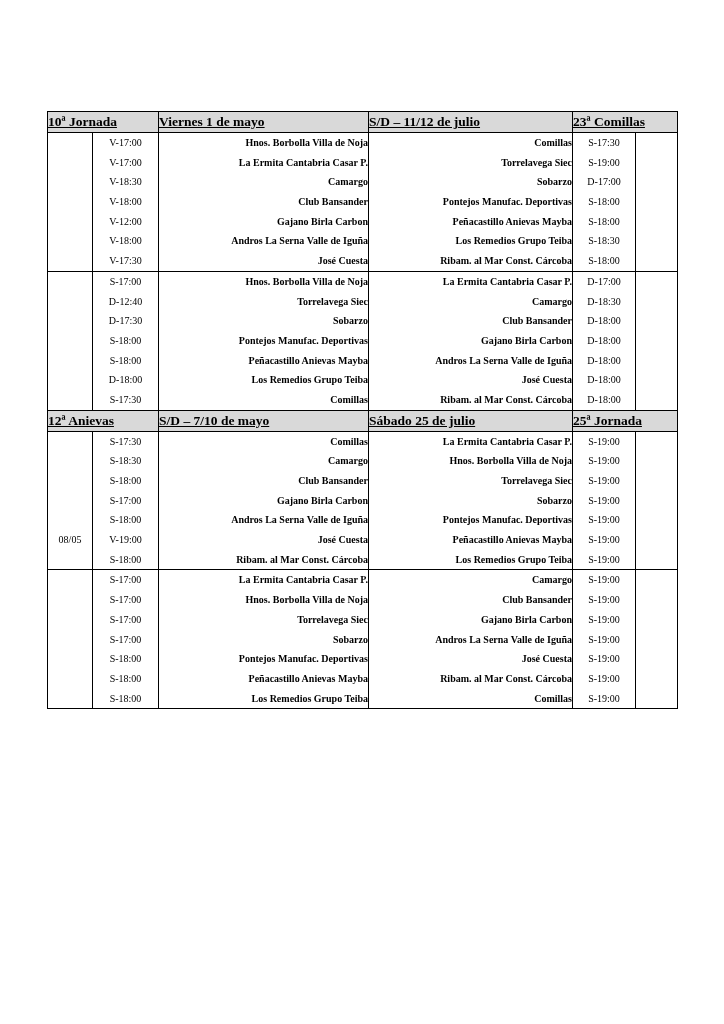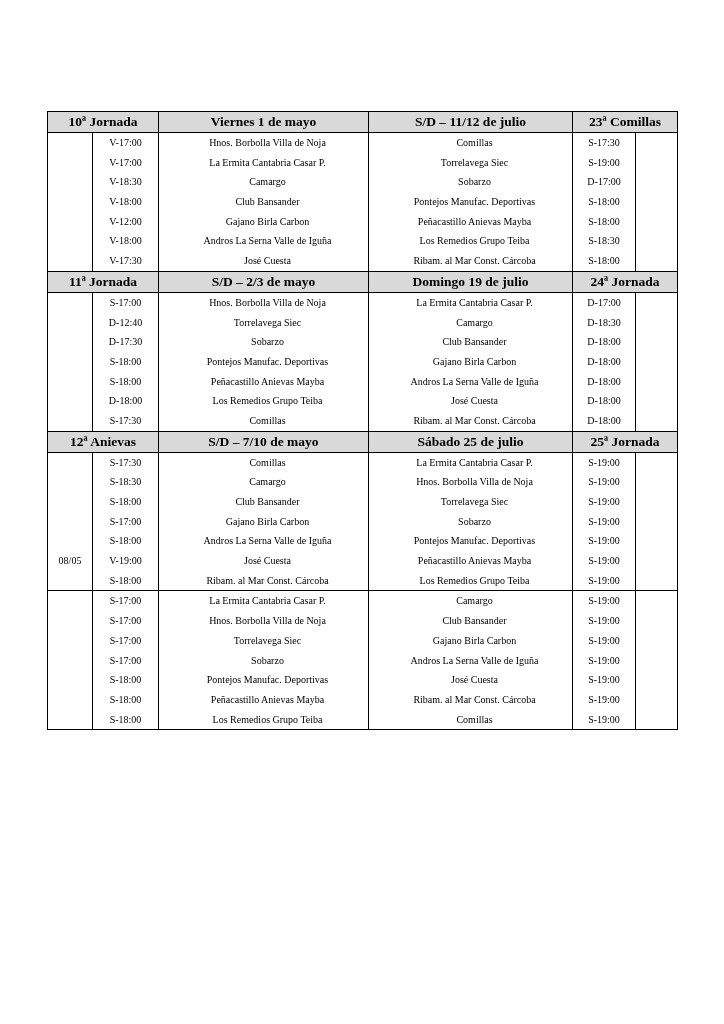--- a/index.html
+++ b/index.html
@@ -35,47 +35,49 @@
   table.schedule td {
     border: 1px solid #000000;
     padding: 0;
     vertical-align: top;
   }
   tr.section-header th {
     background: #d9d9d9;
     font-weight: bold;
     font-size: 13.5px;
     height: 20px;
-    text-align: center;
+    text-align: left;
     vertical-align: middle;
     line-height: 20px;
     white-space: nowrap;
     overflow: hidden;
+    text-decoration: underline;
   }
   td.body-cell {
     padding-top: 9px;
     padding-bottom: 9px;
     font-size: 10px;
   }
   .line {
     height: 19.7px;
     line-height: 19.7px;
     white-space: nowrap;
     overflow: hidden;
   }
   td.col-note .line,
   td.col-time-l .line,
   td.col-time-r .line,
   td.col-note-r .line {
     text-align: center;
   }
   td.col-home .line,
   td.col-away .line {
-    text-align: center;
+    text-align: right;
     padding-left: 8px;
+    font-weight: bold;
   }
 </style>
 </head>
 <body>
 
 <div class="page">
   <table class="schedule">
     <colgroup>
       <col class="c-note">
       <col class="c-time-l">
@@ -141,26 +143,20 @@
             <div class="line"></div>
             <div class="line"></div>
             <div class="line"></div>
             <div class="line"></div>
             <div class="line"></div>
             <div class="line"></div>
             <div class="line"></div>
           </td>
   </tr>
 
-  <tr class="section-header">
-    <th colspan="2">11ª Jornada</th>
-    <th>S/D – 2/3 de mayo</th>
-    <th>Domingo 19 de julio</th>
-    <th colspan="2">24ª Jornada</th>
-  </tr>
   <tr class="section-body">
     <td class="body-cell col-note">
             <div class="line"></div>
             <div class="line"></div>
             <div class="line"></div>
             <div class="line"></div>
             <div class="line"></div>
             <div class="line"></div>
             <div class="line"></div>
           </td>

